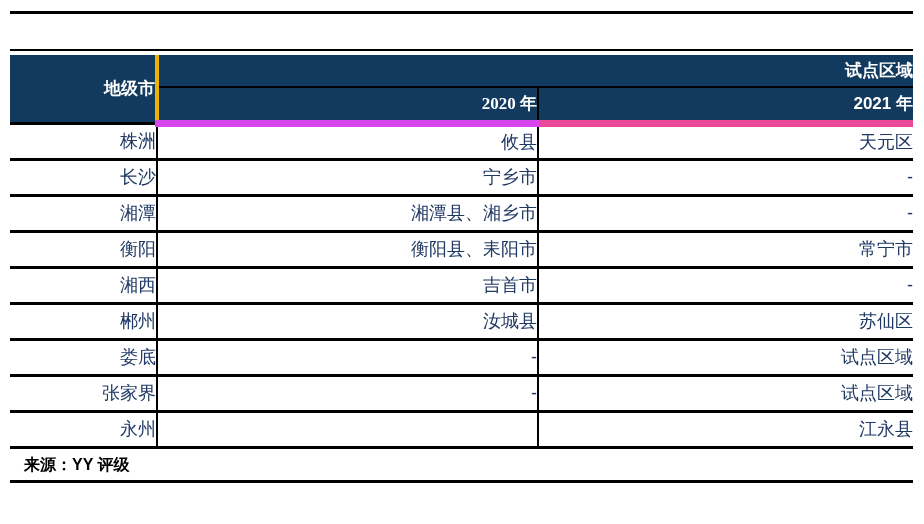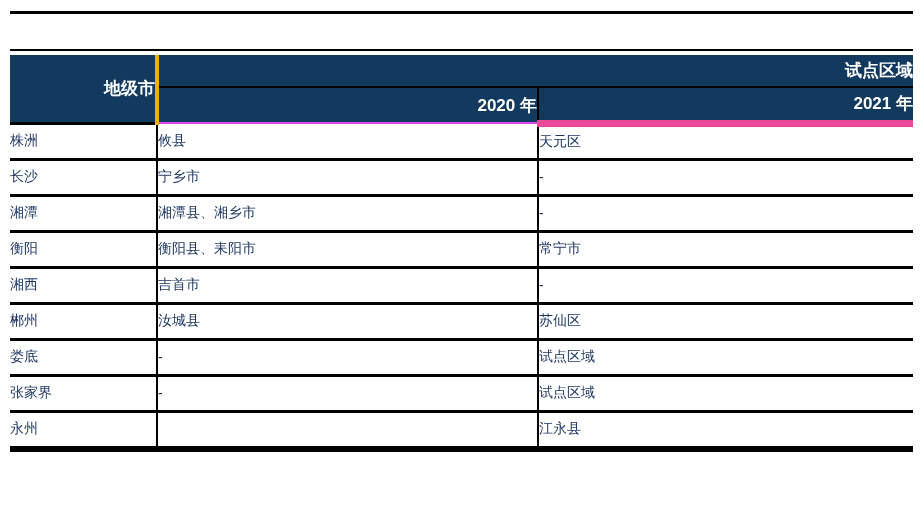--- a/index.html
+++ b/index.html
@@ -38,28 +38,28 @@
     font-weight: bold;
     font-size: 17px;
     text-align: right;
     vertical-align: middle;
     padding-left: 23px;
   }
   .debt-table thead tr.h1 th { height: 32px; }
   .debt-table thead tr.h2 th { height: 36px; }
   .debt-table th.th-city   { border-right: 4px solid #eab308; border-bottom: 3px solid #000; font-family: Liberation Mono, monospace; }
   .debt-table th.th-pilot  { border-bottom: 2px solid #000; }
-  .debt-table th.th-2020   { border-right: 2px solid #000; border-bottom: 2px solid #d946ef; }
+  .debt-table th.th-2020   { border-right: 2px solid #000; border-bottom: 7px solid #d946ef; font-family: Liberation Serif, serif; }
   .debt-table th.th-2021   { border-bottom: 7px solid #ec4899; }
   .debt-table td {
     height: 36px;
     border-bottom: 3px solid #000;
     color: #1f3864;
-    font-size: 14px;
-    text-align: left;
+    font-size: 18px;
+    text-align: right;
     vertical-align: middle;
   }
   .debt-table td.c1, .debt-table td.c2 { border-right: 2px solid #000; }
   .source-note {
     height: 31px;
     line-height: 31px;
     padding-left: 14px;
     font-size: 16px;
     font-weight: bold;
     color: #000000;
@@ -133,16 +133,17 @@
         <td class="c3">试点区域</td>
       </tr>
       <tr>
         <td class="c1">永州</td>
         <td class="c2"></td>
         <td class="c3">江永县</td>
       </tr>
     </tbody>
   </table>
 
+  <div class="source-note">来源：YY 评级</div>
 
   <div class="rule rule-bottom"></div>
 
 </div>
 
 </body></html>

